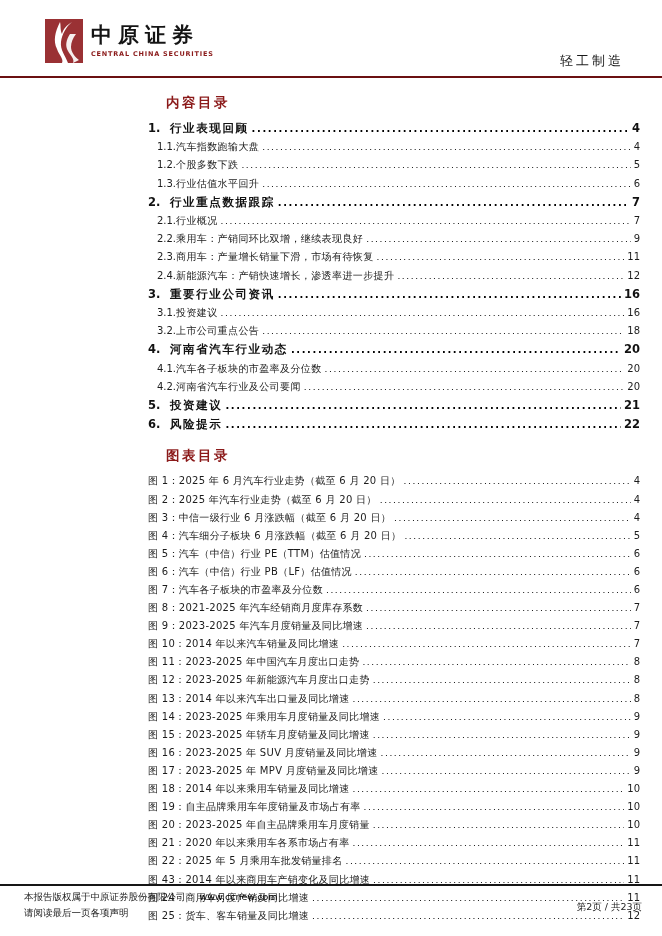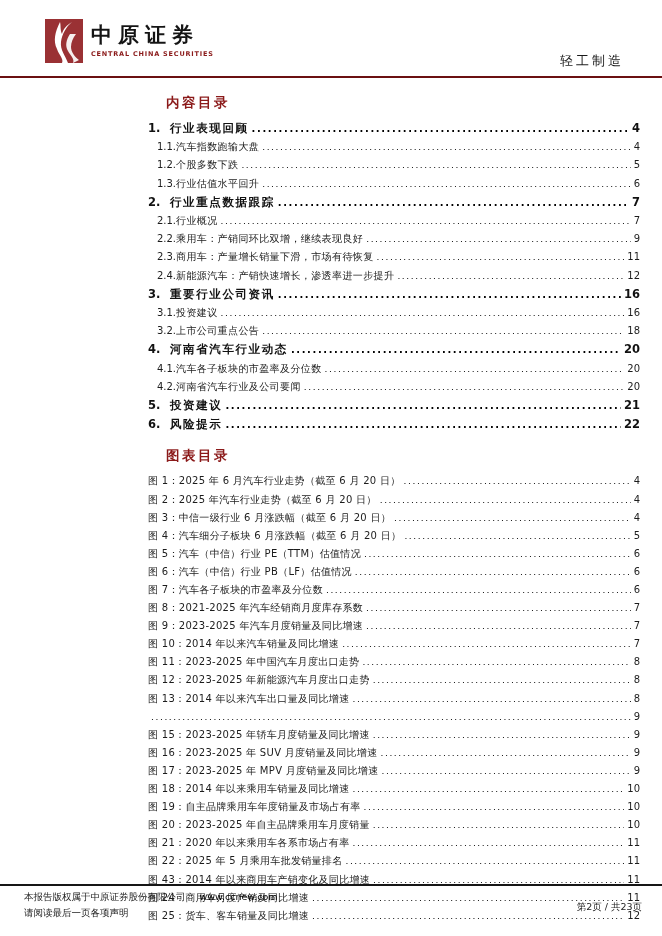--- a/index.html
+++ b/index.html
@@ -232,20 +232,21 @@
           <span class="label">图 12：2023-2025 年新能源汽车月度出口走势</span>
           <span class="dots"></span>
           <span class="page-num">8</span>
         </div>
         <div class="row fig-row">
           <span class="label">图 13：2014 年以来汽车出口量及同比增速</span>
           <span class="dots"></span>
           <span class="page-num">8</span>
         </div>
         <div class="row fig-row">
+          <span class="label">图 14：2023-2025 年乘用车月度销量及同比增速</span>
           <span class="dots"></span>
           <span class="page-num">9</span>
         </div>
         <div class="row fig-row">
           <span class="label">图 15：2023-2025 年轿车月度销量及同比增速</span>
           <span class="dots"></span>
           <span class="page-num">9</span>
         </div>
         <div class="row fig-row">
           <span class="label">图 16：2023-2025 年 SUV 月度销量及同比增速</span>

